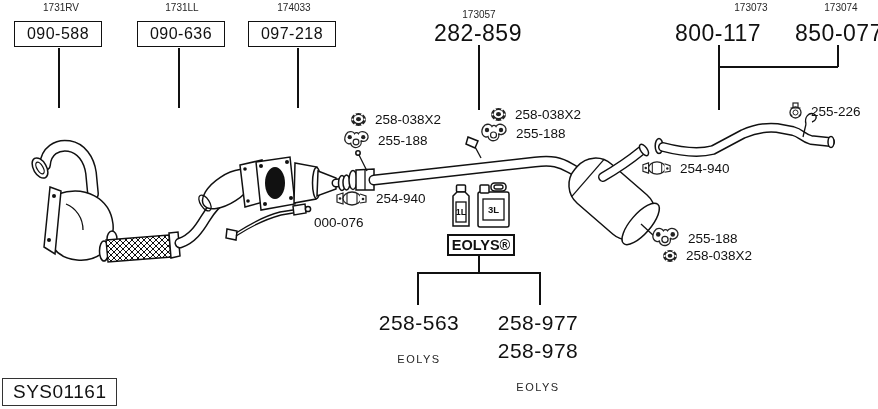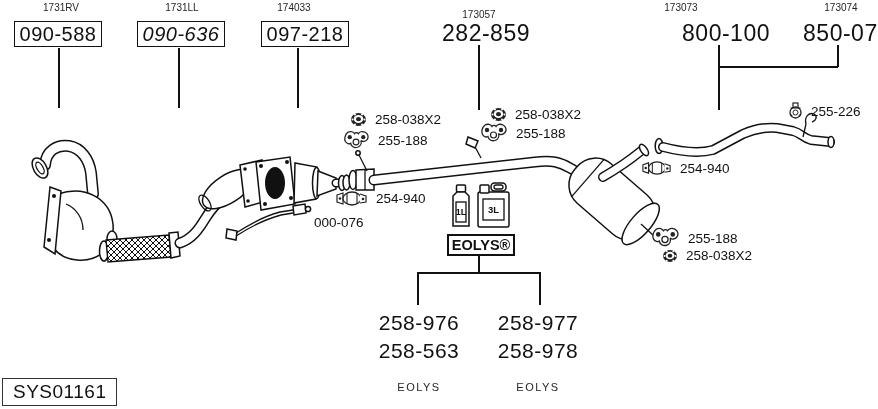--- a/index.html
+++ b/index.html
@@ -2,22 +2,22 @@
 <html><head>
 <meta charset="utf-8">
 <style>
   html,body{margin:0;padding:0;background:#fff;}
   .stage{position:relative;width:878px;height:409px;background:#ffffff;overflow:hidden;
          font-family:"Liberation Sans",sans-serif;color:#111;}
   .abs{position:absolute;}
   .ref{font-size:10px;color:#262626;text-align:center;width:62px;white-space:nowrap;}
   .part-boxed{width:86px;height:24px;border:1.6px solid #111;background:#fff;
               display:flex;align-items:center;justify-content:center;
-              font-size:20px;letter-spacing:.5px;}
-  .part-plain{width:104px;text-align:right;font-size:23px;letter-spacing:.5px;}
+              font-size:16px;letter-spacing:.5px;}
+  .part-plain{width:104px;text-align:center;font-size:23px;letter-spacing:.5px;}
   .vline{width:1.5px;background:#111;}
   .hline{height:1.5px;background:#111;}
   .callout{display:flex;align-items:center;font-size:13.5px;white-space:nowrap;color:#111;}
   .callout .gap{margin-left:8px;}
   .kit{width:104px;text-align:center;}
   .kit .num{font-size:21px;line-height:28px;letter-spacing:.5px;}
   .kit .note{font-size:11px;letter-spacing:1.5px;margin-top:16px;color:#262626;}
   .brandbox{width:64px;height:18px;border:2px solid #111;background:#fff;
             display:flex;align-items:center;justify-content:center;
             font-weight:bold;font-size:14.5px;}
@@ -141,28 +141,28 @@
       <rect class="ln" stroke-width="1" x="494" y="185" width="9" height="4" rx="2"></rect>
       <rect class="ln" stroke-width="1" x="483" y="199" width="21" height="21"></rect>
       <text x="493.5" y="213" font-size="9.5" font-weight="bold" text-anchor="middle" font-family="Liberation Sans, sans-serif" fill="#111">3L</text>
     </g>
   </svg>
 
   <div class="abs ref" style="left:30px;top:2px;">1731RV</div>
   <div class="abs ref" style="left:151px;top:2px;">1731LL</div>
   <div class="abs ref" style="left:263px;top:2px;">174033</div>
   <div class="abs ref" style="left:448px;top:9px;">173057</div>
-  <div class="abs ref" style="left:650px;top:2px;">173073</div>
+  <div class="abs ref" style="left:720px;top:2px;">173073</div>
   <div class="abs ref" style="left:810px;top:2px;">173074</div>
 
   <div class="abs part-boxed" style="left:14px;top:21px;">090-588</div>
-  <div class="abs part-boxed" style="left:137px;top:21px;font-style:italic;">090-636</div>
-  <div class="abs part-boxed" style="left:261px;top:21px;">097-218</div>
+  <div class="abs part-boxed" style="left:137px;top:21px;">090-636</div>
+  <div class="abs part-boxed" style="left:248px;top:21px;">097-218</div>
   <div class="abs part-plain" style="left:426px;top:20px;">282-859</div>
-  <div class="abs part-plain" style="left:666px;top:20px;">800-100</div>
+  <div class="abs part-plain" style="left:666px;top:20px;">800-117</div>
   <div class="abs part-plain" style="left:787px;top:20px;">850-077</div>
 
   <div class="abs vline" style="left:58px;top:48px;height:60px;"></div>
   <div class="abs vline" style="left:178px;top:48px;height:60px;"></div>
   <div class="abs vline" style="left:297px;top:48px;height:60px;"></div>
   <div class="abs vline" style="left:478px;top:45px;height:65px;"></div>
   <div class="abs vline" style="left:718px;top:45px;height:65px;"></div>
   <div class="abs hline" style="left:718px;top:66px;width:120px;"></div>
   <div class="abs vline" style="left:837px;top:45px;height:22px;"></div>
 
@@ -282,21 +282,20 @@
   </div>
 
   <div class="abs brandbox" style="left:447px;top:234px;">EOLYS®</div>
 
   <div class="abs vline" style="left:478px;top:254px;height:19px;"></div>
   <div class="abs hline" style="left:417px;top:272px;width:123px;"></div>
   <div class="abs vline" style="left:417px;top:272px;height:33px;"></div>
   <div class="abs vline" style="left:539px;top:272px;height:33px;"></div>
 
   <div class="abs kit" style="left:367px;top:309px;">
-    <div class="num">258-976</div>
     <div class="num">258-563</div>
     <div class="note">EOLYS</div>
   </div>
   <div class="abs kit" style="left:486px;top:309px;">
     <div class="num">258-977</div>
     <div class="num">258-978</div>
     <div class="note">EOLYS</div>
   </div>
 
   <div class="abs syscode" style="left:2px;top:378px;">SYS01161</div>

